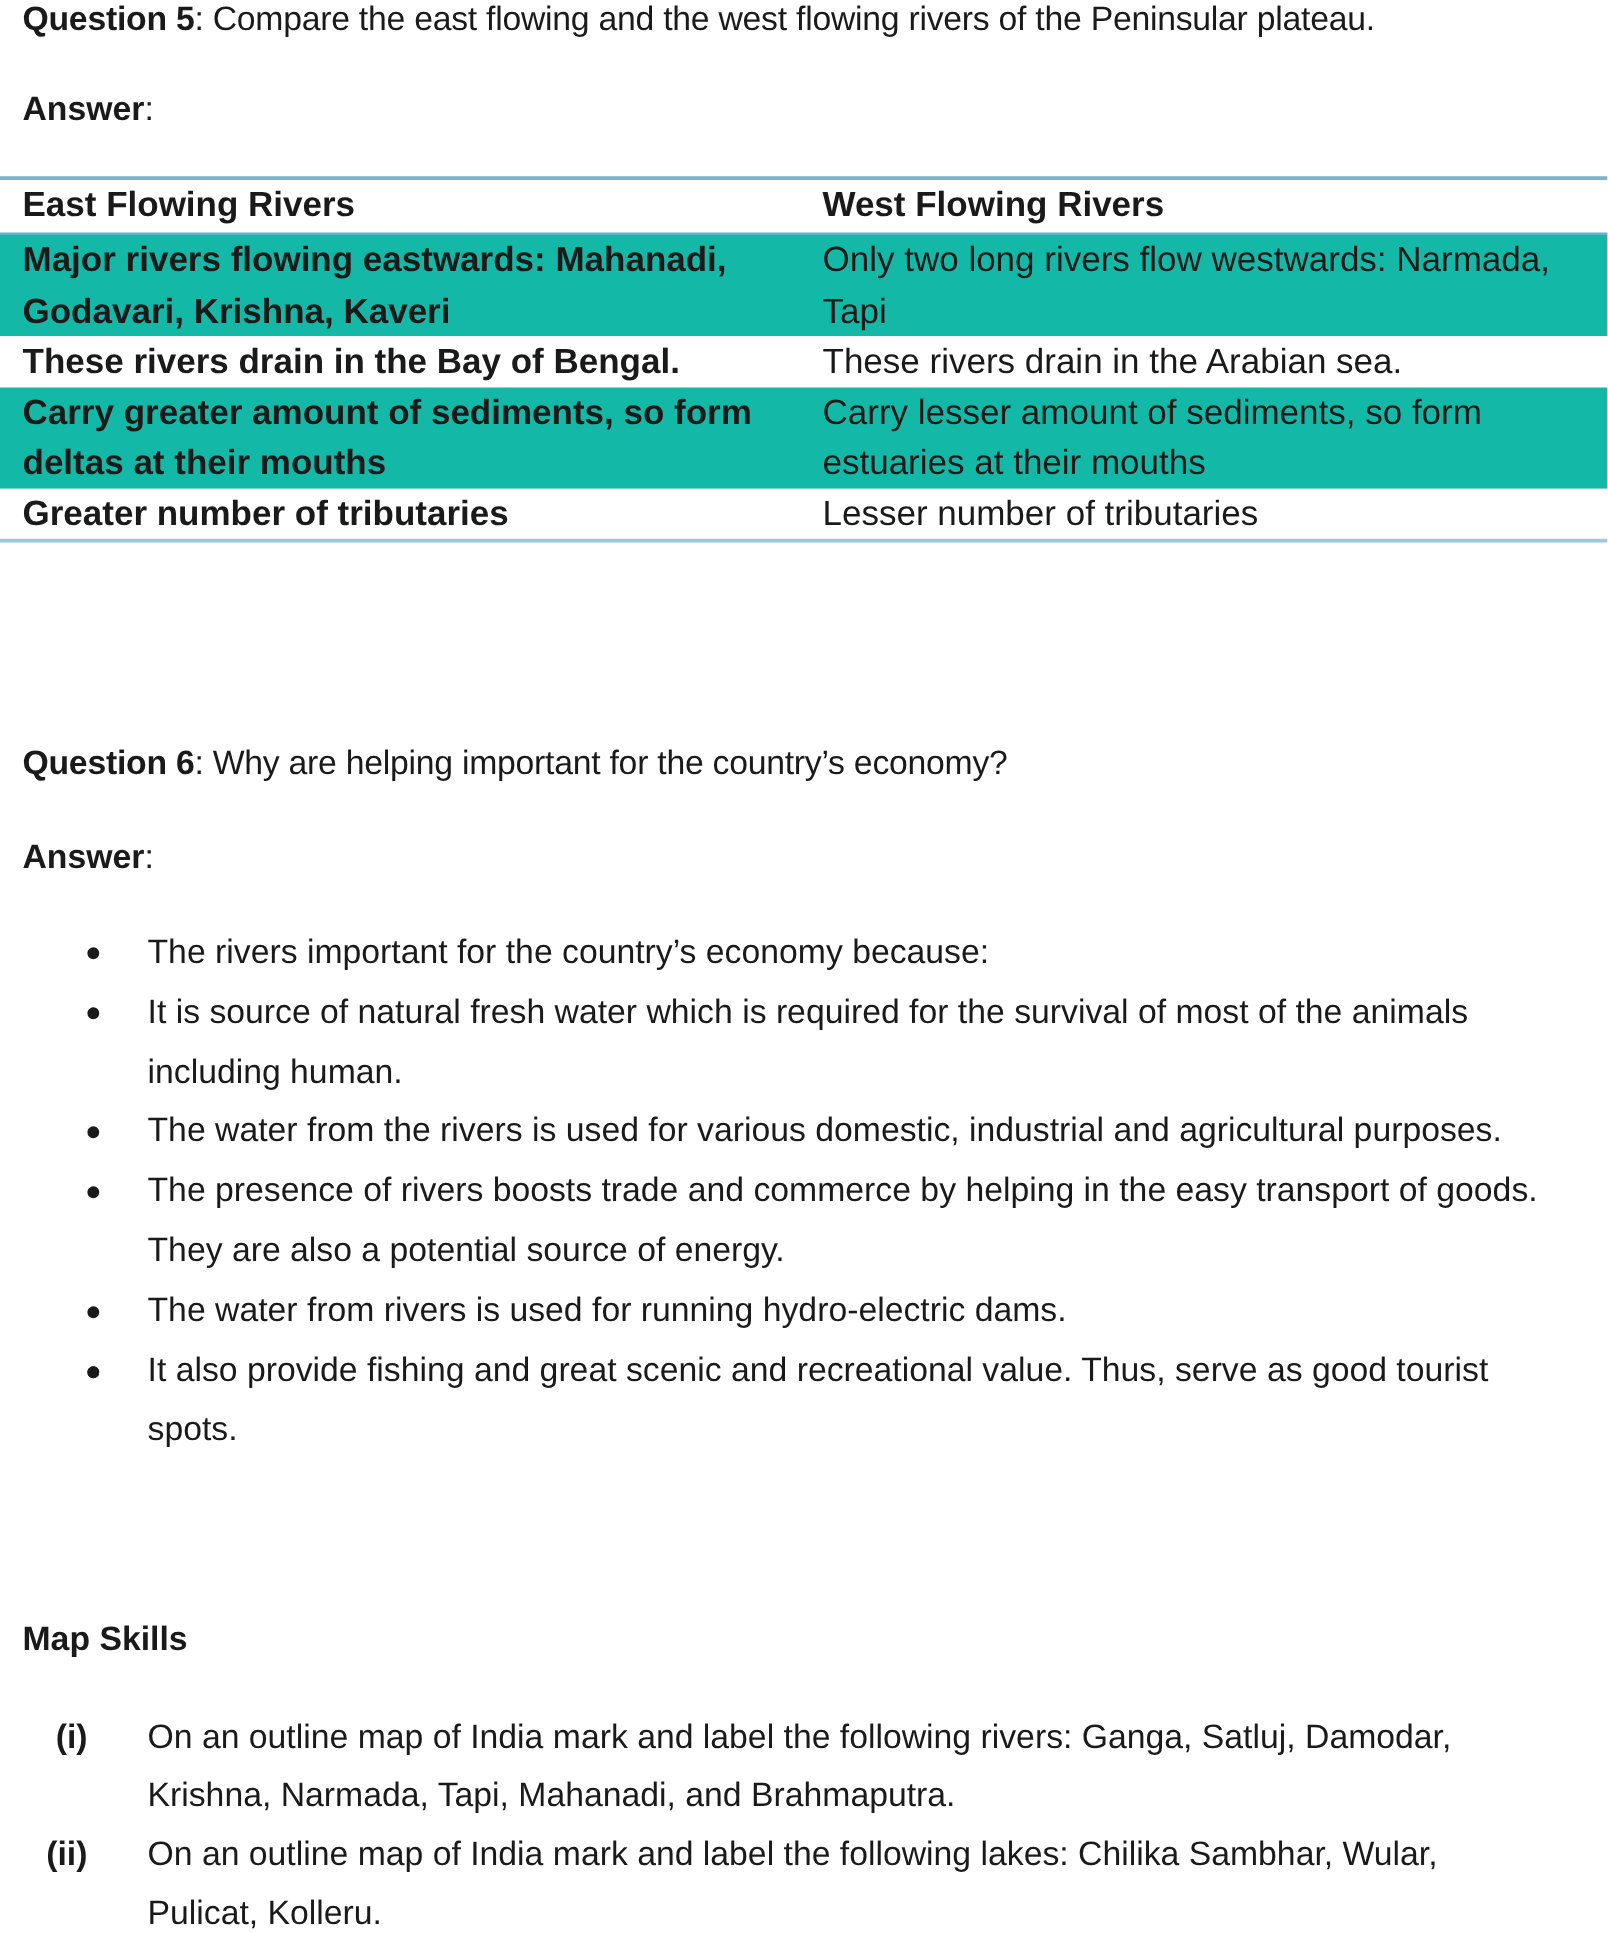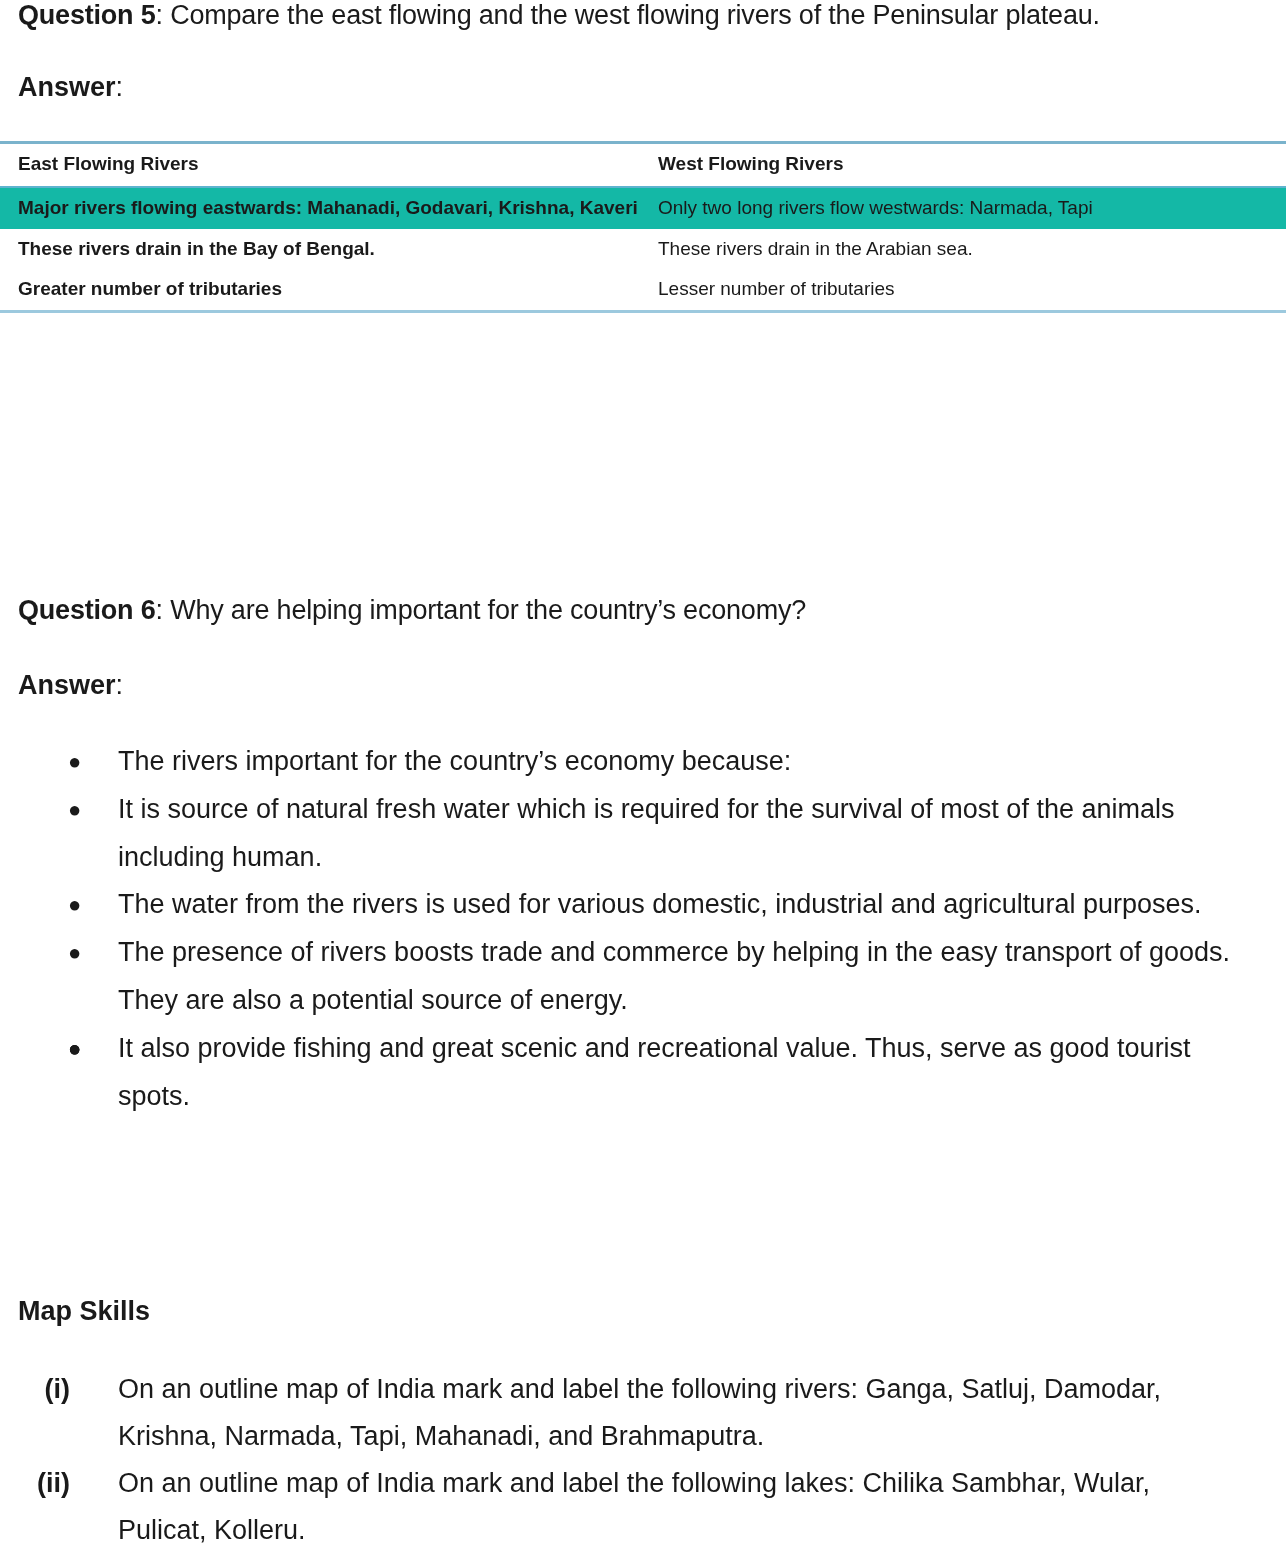--- a/index.html
+++ b/index.html
@@ -7,21 +7,21 @@
     width: 1286px; height: 1546px; overflow: hidden; position: relative;
     font-family: "Liberation Sans", sans-serif; color: #1a1a1a; font-size: 27px;
   }
   .q { position: absolute; left: 18px; white-space: nowrap; letter-spacing: -0.2px; }
   .q b { font-weight: bold; }
   .answer { position: absolute; left: 18px; font-weight: bold; }
   .answer span { font-weight: normal; }
 
   table.cmp {
     position: absolute; left: 0; top: 141px; width: 1286px;
-    border-collapse: collapse; font-size: 19px;
+    border-collapse: collapse; font-size: 28px;
     border-top: 3px solid #7ab3cc; border-bottom: 3px solid #9cc9de;
   }
   table.cmp th, table.cmp td {
     text-align: left; vertical-align: top; padding: 0 0 0 18px;
     line-height: 40.5px;
   }
   table.cmp th { font-weight: bold; height: 42px; border-bottom: 2px solid #5fb3cf; }
   table.cmp td.c1 { width: 622px; font-weight: bold; }
   table.cmp tr.shade td { background: #14b8a6; }
   table.cmp tr.plain td { background: #ffffff; }
@@ -54,40 +54,44 @@
   </thead>
   <tbody>
     <tr class="shade">
       <td class="c1">Major rivers flowing eastwards: Mahanadi, Godavari, Krishna, Kaveri</td>
       <td>Only two long rivers flow westwards: Narmada, Tapi</td>
     </tr>
     <tr class="plain">
       <td class="c1">These rivers drain in the Bay of Bengal.</td>
       <td>These rivers drain in the Arabian sea.</td>
     </tr>
+    <tr class="shade">
+      <td class="c1">Carry greater amount of sediments, so form deltas at their mouths</td>
+      <td>Carry lesser amount of sediments, so form estuaries at their mouths</td>
+    </tr>
     <tr class="plain">
       <td class="c1">Greater number of tributaries</td>
       <td>Lesser number of tributaries</td>
     </tr>
   </tbody>
 </table>
 
 <div class="q" style="top:595px;">
   <b>Question 6</b><span>: Why are helping important for the country’s economy?</span>
 </div>
 <div class="answer" style="top:670px;">
   <b>Answer</b><span>:</span>
 </div>
 
 <ul class="pts">
   <li><span class="bullet">●</span><span>The rivers important for the country’s economy because:</span></li>
   <li><span class="bullet">●</span><span>It is source of natural fresh water which is required for the survival of most of the animals including human.</span></li>
   <li><span class="bullet">●</span><span>The water from the rivers is used for various domestic, industrial and agricultural purposes.</span></li>
   <li><span class="bullet">●</span><span>The presence of rivers boosts trade and commerce by helping in the easy transport of goods. They are also a potential source of energy.</span></li>
-  <li><span class="bullet">●</span></li>
+  <li><span class="bullet">●</span><span>The water from rivers is used for running hydro-electric dams.</span></li>
   <li><span class="bullet">●</span></li>
   <li><span class="bullet">●</span><span>It also provide fishing and great scenic and recreational value. Thus, serve as good tourist spots.</span></li>
 </ul>
 
 <div class="maphead">Map Skills</div>
 
 <ol class="map">
   <li><span class="num">(i)</span><span>On an outline map of India mark and label the following rivers: Ganga, Satluj, Damodar, Krishna, Narmada, Tapi, Mahanadi, and Brahmaputra.</span></li>
   <li><span class="num">(ii)</span><span>On an outline map of India mark and label the following lakes: Chilika Sambhar, Wular, Pulicat, Kolleru.</span></li>
 </ol>

